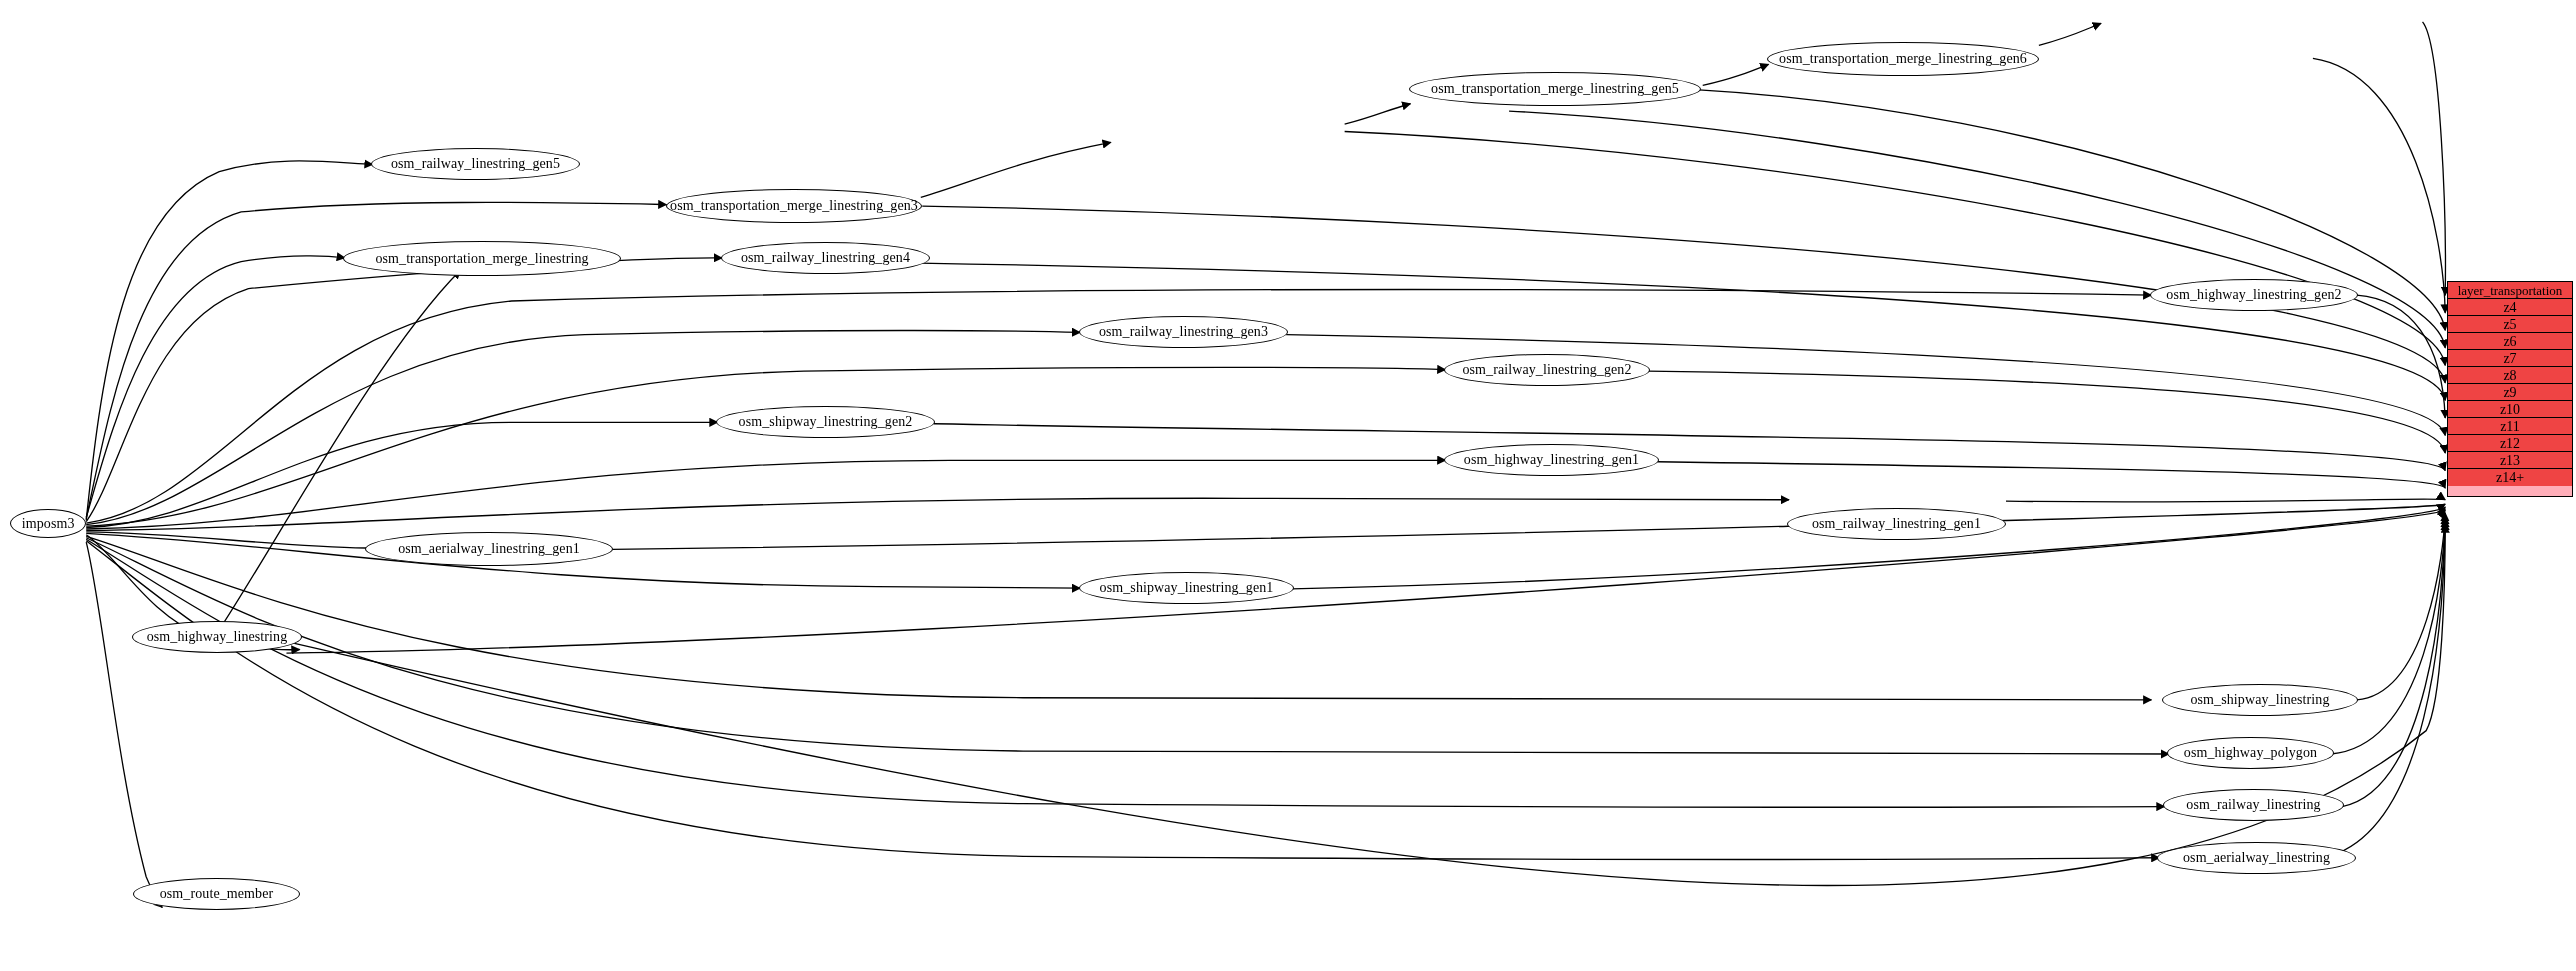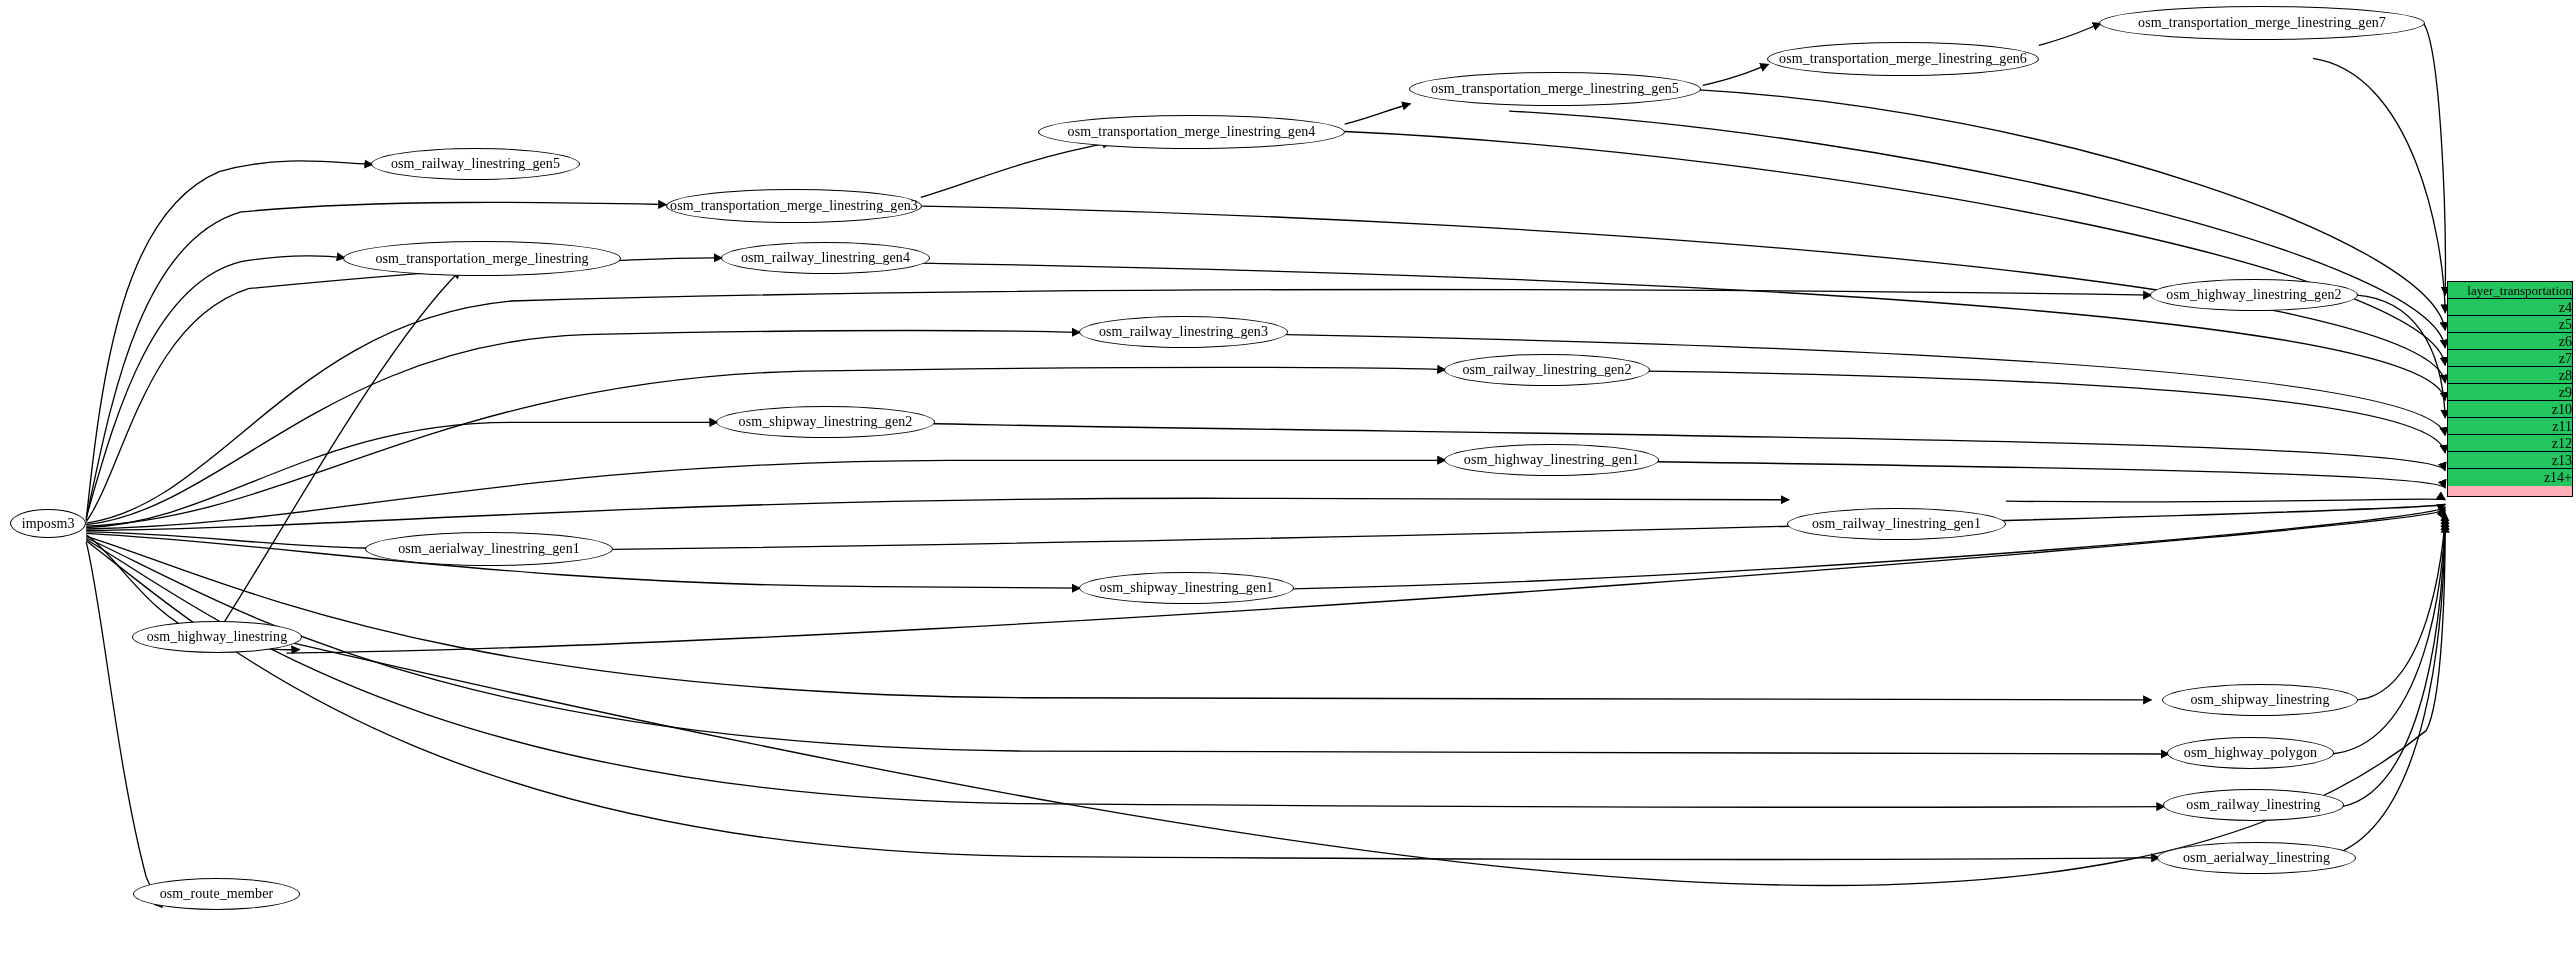--- a/index.html
+++ b/index.html
@@ -46,23 +46,23 @@
     font-size: 14px;
     flex-direction: column;
     align-items: stretch;
     justify-content: flex-start;
     padding: 0;
   }
   .table-node .cell {
     box-sizing: border-box;
     height: 17px;
     line-height: 17px;
-    text-align: right;
+    text-align: center;
     border-bottom: 1.1px solid #000000;
-    background: #22c55e;
+    background: #ef4444;
     overflow: hidden;
   }
   .table-node .cell:last-child {
     border-bottom: none;
   }
   .table-node .cell.header {
     font-size: 13px;
   }
 </style>
 </head>
@@ -164,35 +164,29 @@
     <div class="cell">z11</div>
     <div class="cell">z12</div>
     <div class="cell">z13</div>
     <div class="cell">z14+</div>
   </div>
 
   <div class="node ellipse-node" style="left:371px; top:148px; width:209px; height:32px;">
     <span>osm_railway_linestring_gen5</span>
   </div>
 
-  <div class="node ellipse-node" style="left:2099px; top:5.8px; width:326px; height:34px;">
-    <span>osm_transportation_merge_linestring_gen7</span>
-  </div>
 
   <div class="node ellipse-node" style="left:1767px; top:42px; width:272px; height:34px;justify-content:center;">
     <span>osm_transportation_merge_linestring_gen6</span>
   </div>
 
   <div class="node ellipse-node" style="left:1409px; top:72px; width:292px; height:34px;">
     <span>osm_transportation_merge_linestring_gen5</span>
   </div>
 
-  <div class="node ellipse-node" style="left:1038px; top:115px; width:307px; height:34px;">
-    <span>osm_transportation_merge_linestring_gen4</span>
-  </div>
 
   <div class="node ellipse-node" style="left:666px; top:189px; width:256px; height:34px;">
     <span>osm_transportation_merge_linestring_gen3</span>
   </div>
 
   <div class="node ellipse-node" style="left:343px; top:241px; width:278px; height:35px;">
     <span>osm_transportation_merge_linestring</span>
   </div>
 
   <div class="node ellipse-node" style="left:721px; top:242px; width:209px; height:32px;">

